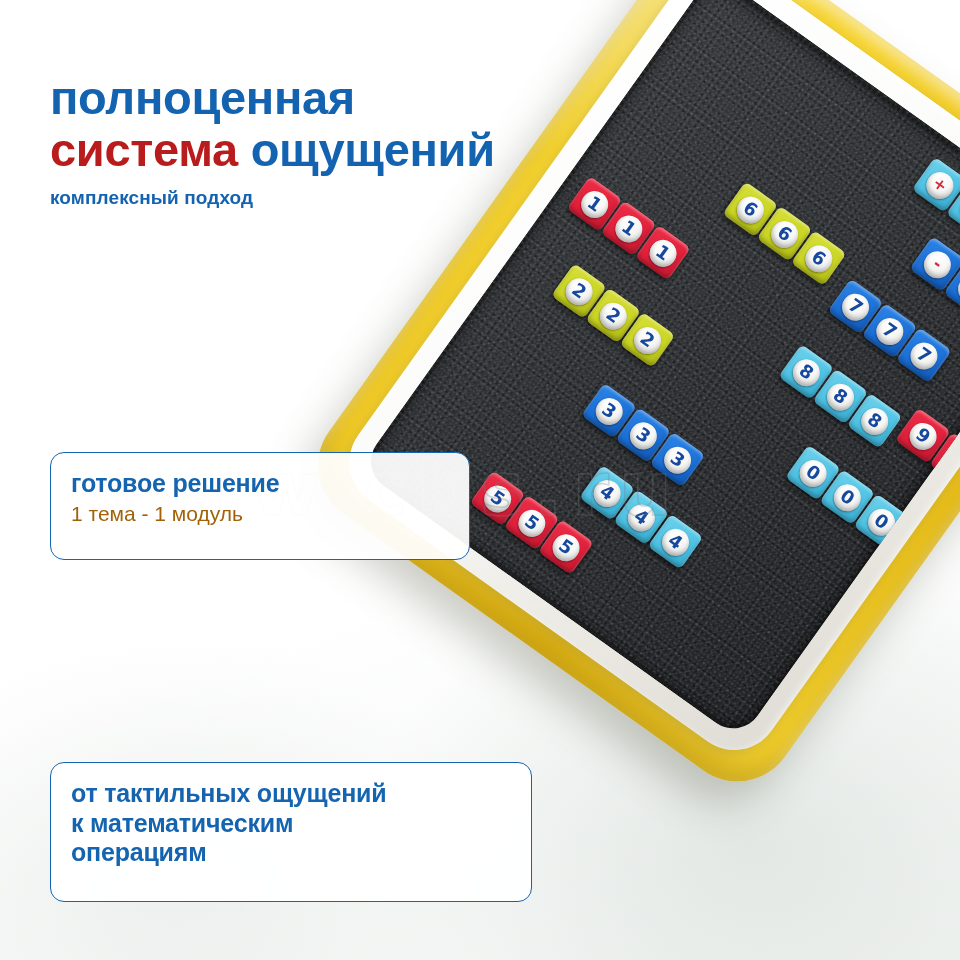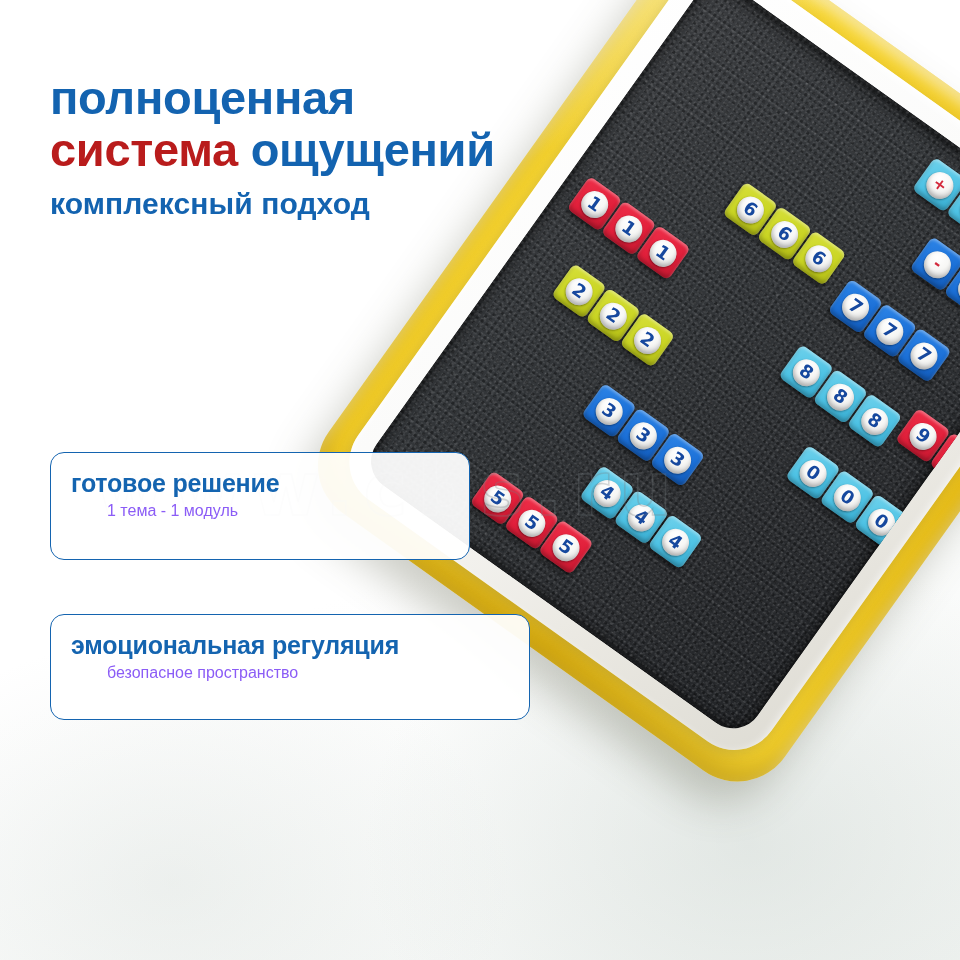--- a/index.html
+++ b/index.html
@@ -93,21 +93,21 @@
 
   
   .headline{position:absolute;left:50px;top:62px;width:640px;z-index:40;margin-top:12px;}
   .headline .l1,.headline .l2{
     font-size:47px;font-weight:700;line-height:1.03;letter-spacing:-.3px;
     color:#1363b0;margin:0;
   }
   .headline .l2{margin-top:4px;}
   .headline .l2 .green{color:#b91c1c;}
   .headline .sub{
-    margin-top:12px;font-size:30px;font-weight:700;color:#1363b0;letter-spacing:.1px;
+    margin-top:12px;font-size:19px;font-weight:700;color:#1363b0;letter-spacing:.1px;
   }
 
   
   .watermark{
     position:absolute;left:95px;top:446px;z-index:20;
     font-size:74px;font-weight:700;letter-spacing:10px;
     color:transparent;
     -webkit-text-stroke:1.6px rgba(120,125,130,.30);
     white-space:nowrap;pointer-events:none;
     font-family:"DejaVu Sans",sans-serif;
@@ -118,21 +118,21 @@
     position:absolute;z-index:45;
     border:1.7px solid #1464b0;border-radius:14px;
     background:rgba(255,255,255,.94);
     box-sizing:border-box;
     padding:16px 20px 14px 20px;
   }
   .info-box .t1{
     font-size:25px;font-weight:700;color:#1464b0;line-height:1.12;letter-spacing:-.2px;
   }
   .info-box .t2{
-    font-size:16px;font-weight:400;color:#8b5cf6;line-height:1.2;margin-top:4px;margin-left:36px;
+    font-size:21px;font-weight:400;color:#a16207;line-height:1.2;margin-top:4px;
   }
   #box1{left:50px;top:452px;width:420px;height:108px;}
   #box2{left:50px;top:614px;width:480px;height:106px;}
   #box3{left:50px;top:762px;width:482px;height:140px;}
   #box3 .t1{line-height:1.18;}
 </style>
 </head>
 <body>
 
 <div class="stage">
@@ -295,19 +295,20 @@
     <div class="l1">полноценная</div>
     <div class="l2"><span class="green">система</span><span> ощущений</span></div>
     <div class="sub">комплексный подход</div>
   </div>
 
   <div class="info-box" id="box1">
     <div class="t1">готовое решение</div>
     <div class="t2">1 тема - 1 модуль</div>
   </div>
 
-  <div class="info-box" id="box2">
-    <div class="t1">эмоциональная регуляция</div>
-    <div class="t2">безопасное пространство</div>
+
+  <div class="info-box" id="box3">
+    <div class="t1" style="white-space:pre-line;">от тактильных ощущений
+к математическим
+операциям</div>
   </div>
 
-
 </div>
 
 </body></html>

